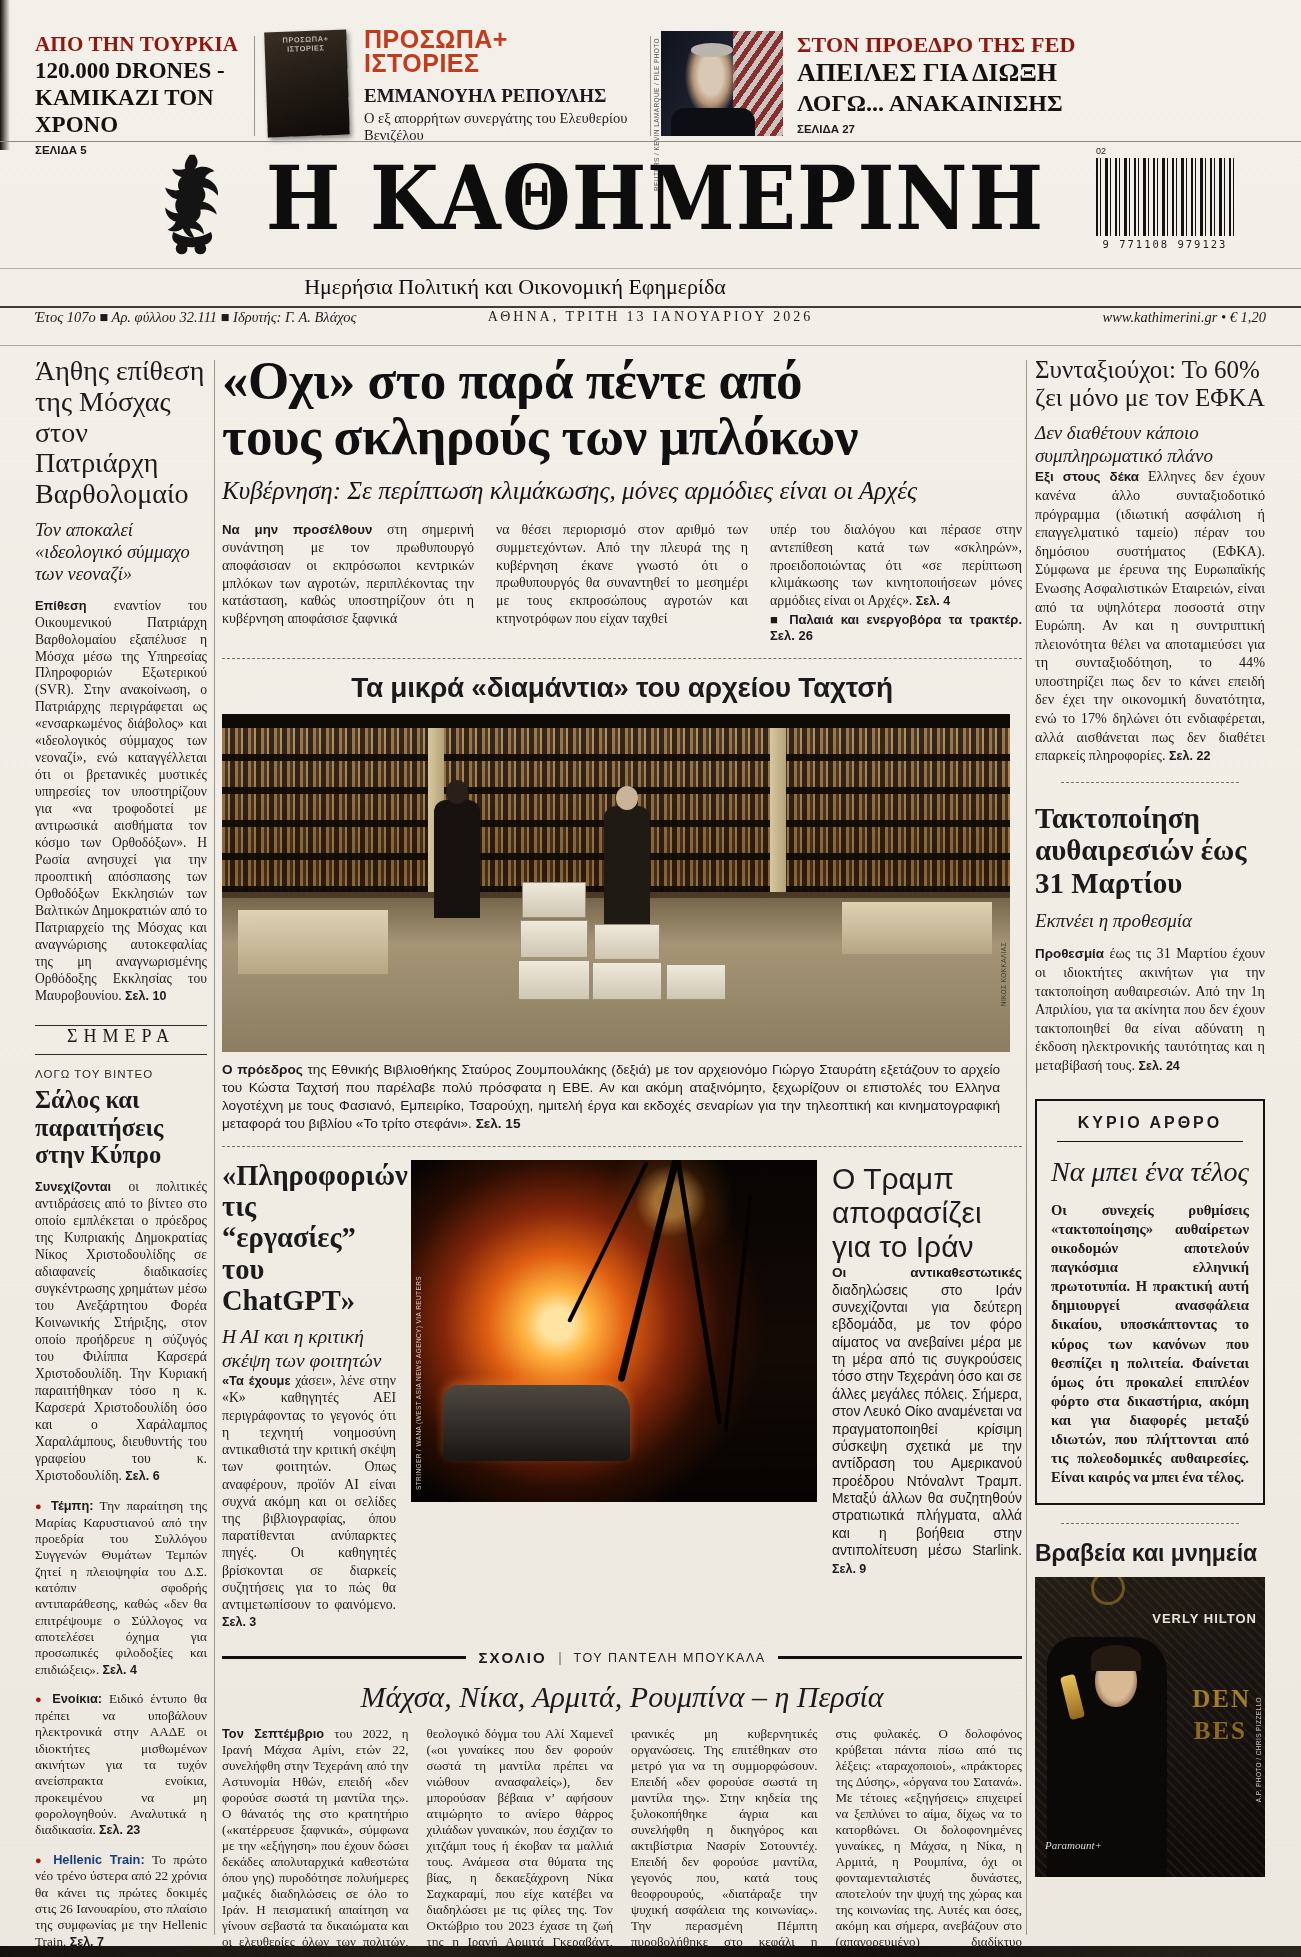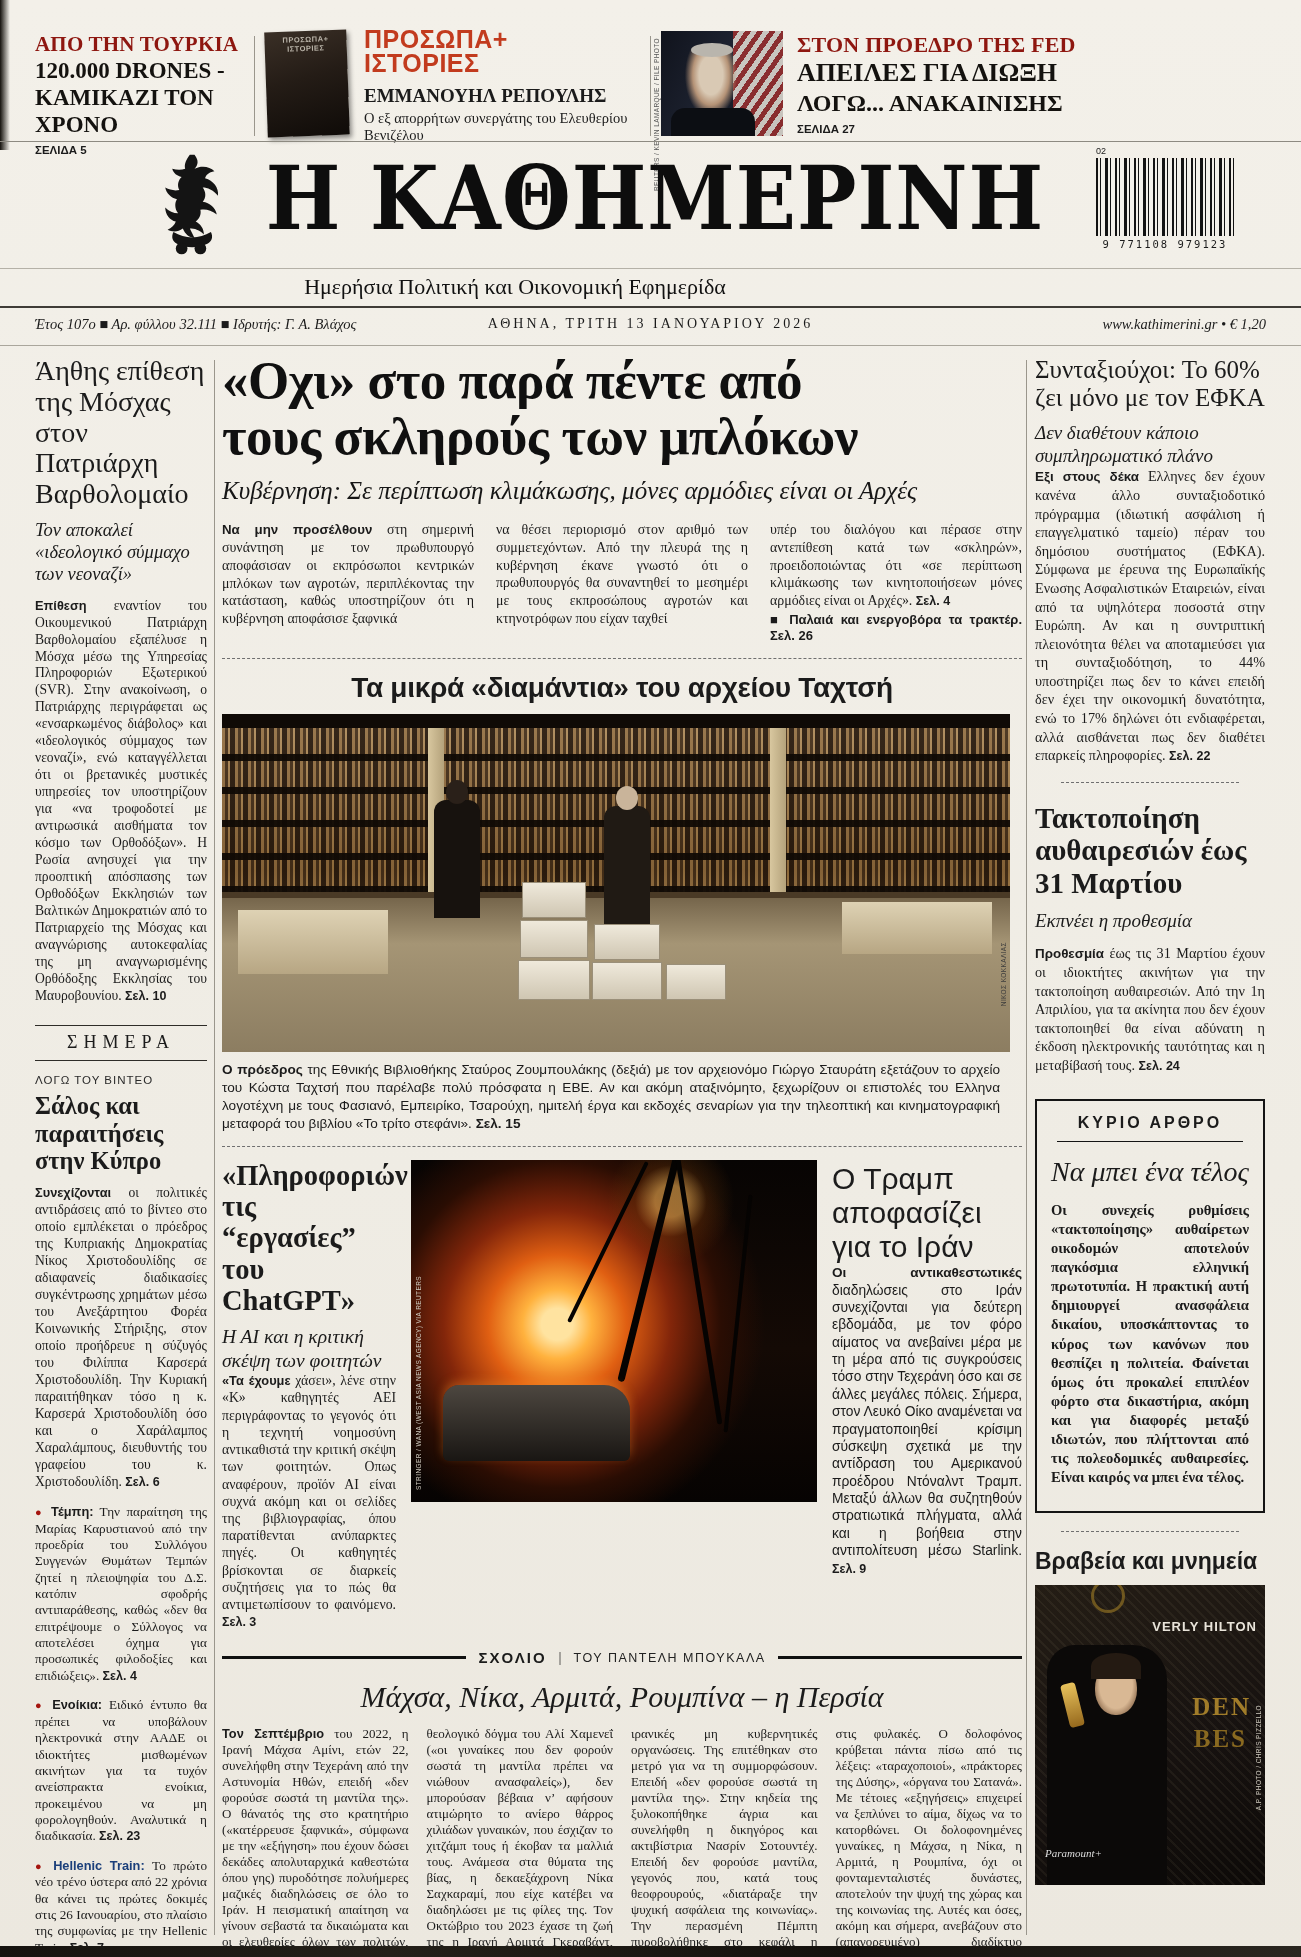--- a/index.html
+++ b/index.html
@@ -47,37 +47,37 @@
         transform:scaleY(1.12);transform-origin:top;color:#0d0d0d;white-space:nowrap;}
   #barcode-box{position:absolute;left:1096px;top:146px;width:138px;height:116px;}
   #barcode-box .code02{font-family:"Liberation Sans",sans-serif;font-size:9px;}
   #barcode-box .bars{margin-top:2px;height:78px;background:
         repeating-linear-gradient(90deg,#121212 0 2px,#f2efe8 2px 4px,#121212 4px 5px,#f2efe8 5px 9px,
         #121212 9px 12px,#f2efe8 12px 14px,#121212 14px 15px,#f2efe8 15px 19px);}
   #barcode-box .num{font-family:"DejaVu Sans Mono",monospace;font-size:10.5px;letter-spacing:2px;text-align:center;margin-top:2px;}
   #rule-sub1{position:absolute;left:0;top:268px;width:1301px;height:1px;background:#b5b1a7;}
   #paper-subtitle{position:absolute;left:0;top:274px;width:1030px;text-align:center;font-size:22px;color:#111;}
   #rule-sub2{position:absolute;left:0;top:306px;width:1301px;height:2px;background:#3f3c37;}
-  #dateline{position:absolute;left:35px;top:313px;width:1231px;height:24px;font-size:14.5px;}
+  #dateline{position:absolute;left:35px;top:306px;width:1231px;height:24px;font-size:14.5px;}
   #dateline .dl-left{position:absolute;left:0;top:3px;font-style:italic;}
   #dateline .dl-center{position:absolute;left:0;right:0;top:3px;text-align:center;letter-spacing:3px;font-size:14px;}
   #dateline .dl-right{position:absolute;right:0;top:3px;font-style:italic;}
   #rule-sub3{position:absolute;left:0;top:345px;width:1301px;height:1px;background:#aaa69c;}
   
   #vr-left{left:214px;top:360px;height:1575px;}
   #vr-right{left:1026px;top:360px;height:1575px;}
   
   #col-left{position:absolute;left:35px;top:356px;width:172px;}
   #col-left .lh1{font-size:28px;line-height:1.1;font-weight:500;}
   #col-left .lsub{font-size:18.5px;font-style:italic;line-height:1.2;margin-top:9px;}
   .bodytext{font-size:13.6px;line-height:1.25;}
   .lead-b{font-family:"Liberation Sans",sans-serif;font-weight:700;font-size:12.8px;}
   .pageref{font-family:"Liberation Sans",sans-serif;font-weight:700;font-size:12.5px;}
   .sec-label{margin-top:20px;border-top:1px solid #2e2c28;border-bottom:1px solid #2e2c28;
-        padding:6px 0 7px;text-align:center;font-size:18px;letter-spacing:6px;}
+        padding:0 0 7px;text-align:center;font-size:18px;letter-spacing:6px;}
   .kicker-sm{font-family:"Liberation Sans",sans-serif;font-size:11.5px;font-weight:400;letter-spacing:1px;margin-top:13px;color:#2a2a2a;}
   #col-left .kyp-t{font-size:24.5px;line-height:1.12;font-weight:600;margin-top:6px;}
   .item{margin-top:13px;font-size:13.2px;line-height:1.24;}
   .item .blt{color:#a5150f;font-size:11px;}
   
   #col-center{position:absolute;left:222px;top:352px;width:800px;}
   #main-h1{font-size:53px;line-height:1.06;font-weight:600;letter-spacing:-.5px;color:#101010;}
   #main-sub{font-size:25px;font-style:italic;margin-top:13px;color:#161616;}
   #main-cols{display:flex;gap:22px;margin-top:16px;}
   #main-cols>div{flex:1;font-size:13.9px;line-height:1.27;}
@@ -123,21 +123,21 @@
   #scholio .sc-sep{color:#333;font-size:15px;}
   #scholio .sc-auth{font-family:"Liberation Sans",sans-serif;font-size:12.5px;letter-spacing:1.5px;white-space:nowrap;color:#222;}
   #scholio .sc-title{text-align:center;font-size:30px;font-style:italic;margin:14px 0 12px;}
   #scholio .sc-body{columns:4;column-gap:18px;font-size:13px;line-height:1.23;}
   
   #col-right{position:absolute;left:1035px;top:356px;width:230px;}
   #col-right .rh1{font-size:25px;line-height:1.1;font-weight:400;}
   #col-right .rsub{font-size:19px;font-style:italic;line-height:1.22;margin-top:10px;}
   #col-right .rbody{margin-top:13px;font-size:14.2px;line-height:1.31;}
   #col-right .rh2{font-size:29px;line-height:1.12;font-weight:600;}
-  #kyrio{border:2.5px solid #141414;margin-top:24px;padding:13px 14px 24px;}
+  #kyrio{border:2.5px solid #141414;margin-top:24px;padding:13px 14px 16px;}
   #kyrio .kh{text-align:center;font-family:"Liberation Sans",sans-serif;font-weight:800;font-size:16px;letter-spacing:3px;
       border-bottom:1.5px solid #141414;padding-bottom:9px;margin:0 6px;}
   #kyrio .kt{text-align:center;font-size:28px;font-style:italic;line-height:1.15;margin-top:14px;}
   #kyrio .kb{margin-top:13px;font-size:14.6px;font-weight:600;line-height:1.31;}
   #vrav-h{font-family:"Liberation Sans",sans-serif;font-weight:700;font-size:23px;margin-top:16px;}
   #vrav-photo{position:relative;margin-top:10px;width:230px;height:300px;overflow:hidden;
       background:linear-gradient(160deg,#241d15 0%,#171210 55%,#0d0a08 100%);}
   #vrav-photo .spark{position:absolute;inset:0;background:repeating-linear-gradient(45deg,rgba(255,235,180,.05) 0 2px,rgba(0,0,0,0) 2px 7px);}
   #vrav-photo .bh{position:absolute;right:8px;top:34px;color:#e9e4da;font-family:"Liberation Sans",sans-serif;font-weight:700;font-size:13px;letter-spacing:1px;}
   #vrav-photo .gold1{position:absolute;right:14px;top:108px;color:#b98f2e;font-size:25px;font-weight:700;letter-spacing:2px;opacity:.85;}

